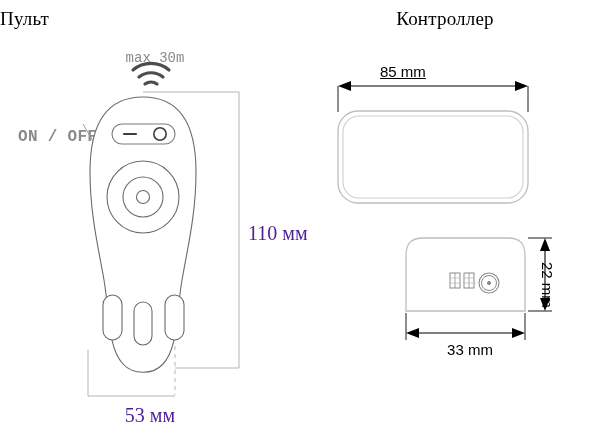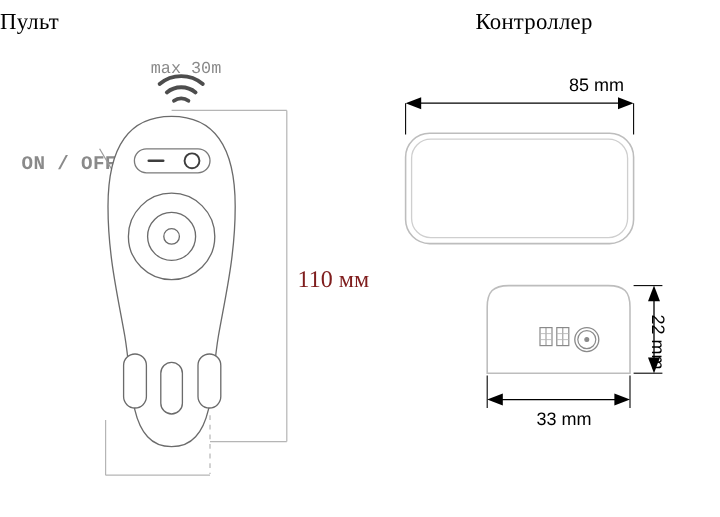--- a/index.html
+++ b/index.html
@@ -43,34 +43,34 @@
     text-align: center; font-size: 14px;
   }
   #label-onoff {
     left: 18px; top: 128px; font-size: 16px; font-weight: bold;
     letter-spacing: 0.3px;
   }
 
   .dim-label {
     position: absolute;
     font-family: "Liberation Serif", serif;
-    color: #7f1d1d;
+    color: #4c1d95;
     white-space: nowrap;
   }
   #dim-110 { left: 248px; top: 222px; font-size: 20px; }
   #dim-53  { left: 100px; top: 404px; width: 100px; text-align: center; font-size: 20px; }
 
   .dim-label-sans {
     position: absolute;
     font-family: "Liberation Sans", sans-serif;
     color: #000000;
     white-space: nowrap;
     font-size: 15px;
   }
-  #dim-85 { left: 380px; top: 63px; width: 140px; text-align: right; }
+  #dim-85 { left: 380px; top: 63px; width: 140px; text-align: left; text-decoration: underline; }
   #dim-45 { left: 410px; top: 341px; width: 120px; text-align: center; }
   #dim-22 {
     left: 556px; top: 262px;
     transform: rotate(90deg);
     transform-origin: left top;
   }
 
   svg { position: absolute; left: 0; top: 0; overflow: visible; }
 </style>
 </head>
@@ -81,20 +81,21 @@
   <div class="panel-title" id="title-remote">Пульт</div>
 
   <div class="panel-title" id="title-controller">Контроллер</div>
 
   <div class="gray-label" id="label-max30m">max 30m</div>
 
   <div class="gray-label" id="label-onoff">ON / OFF</div>
 
   <div class="dim-label" id="dim-110">110 мм</div>
 
+  <div class="dim-label" id="dim-53">53 мм</div>
 
   <div class="dim-label-sans" id="dim-85">85 mm</div>
 
   <div class="dim-label-sans" id="dim-45">33 mm</div>
 
   <div class="dim-label-sans" id="dim-22">22 mm</div>
 
   <svg width="600" height="431" viewBox="0 0 600 431">
 
     <g fill="none" stroke="#4d4d4d" stroke-linecap="round">

